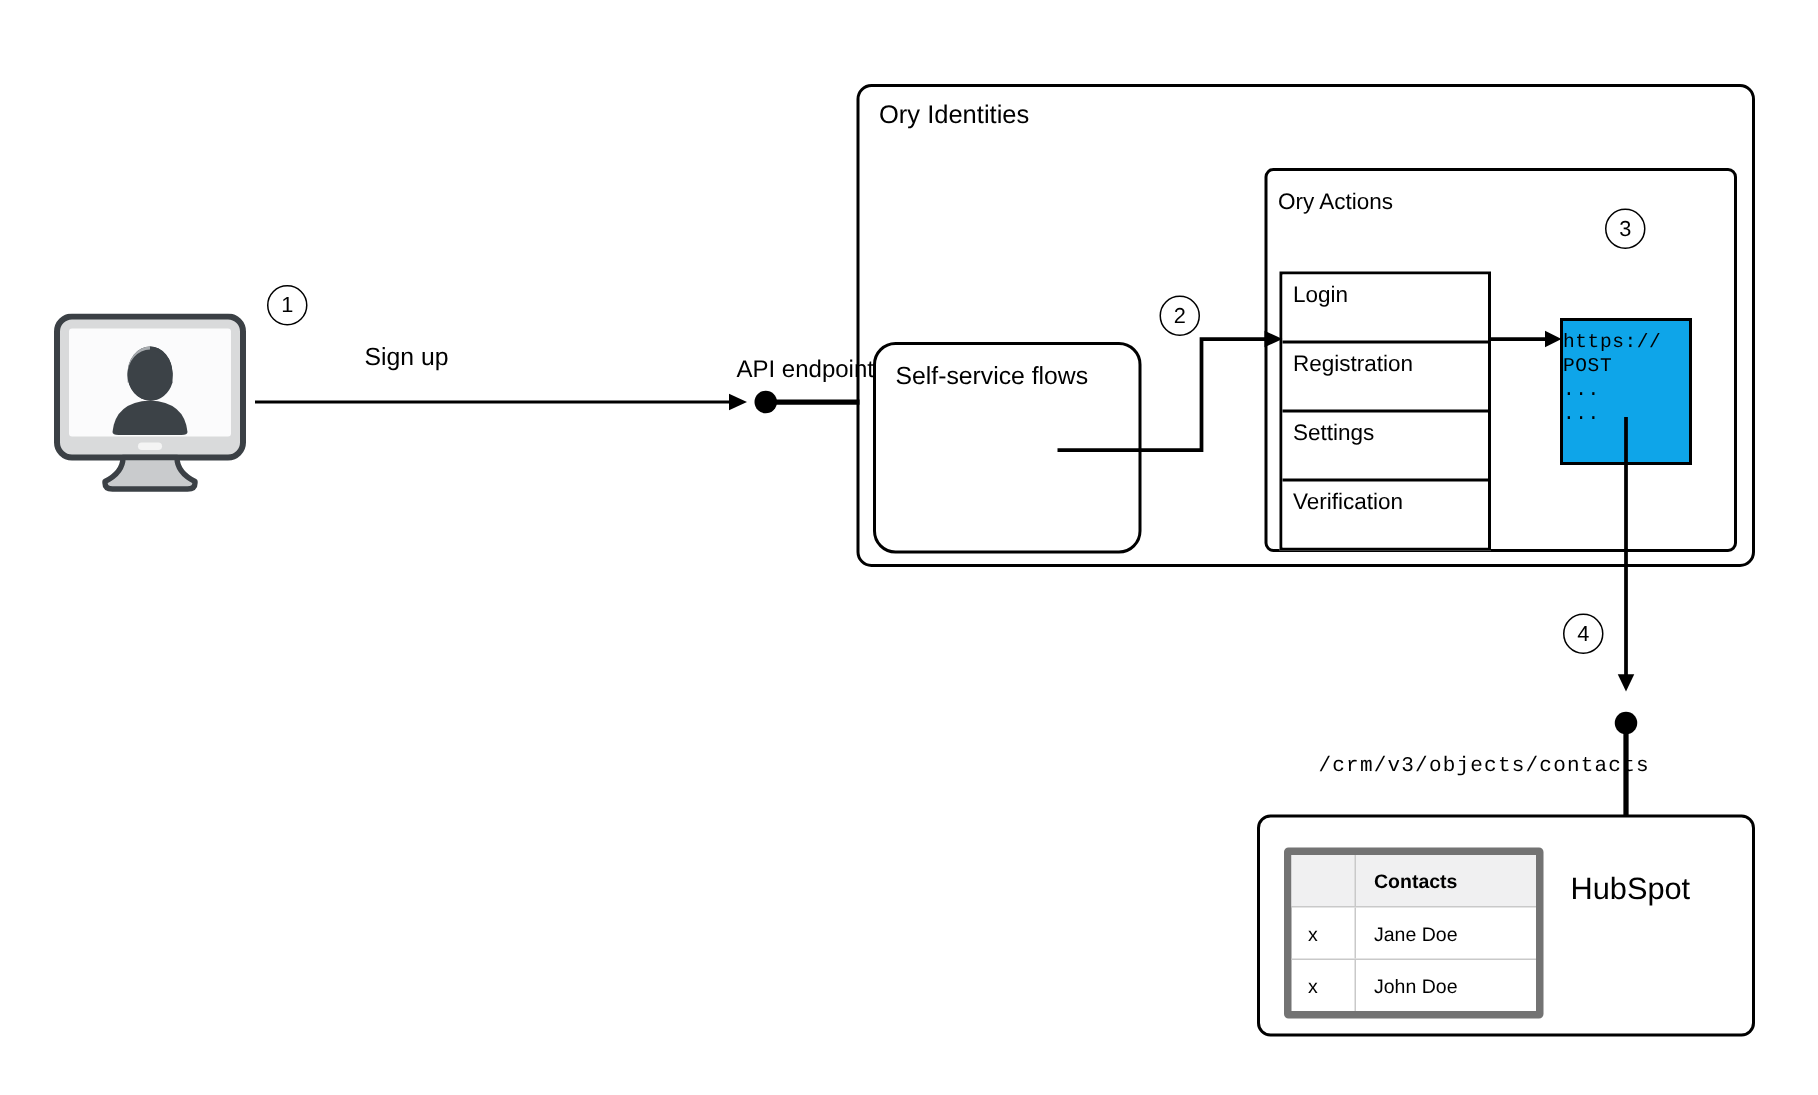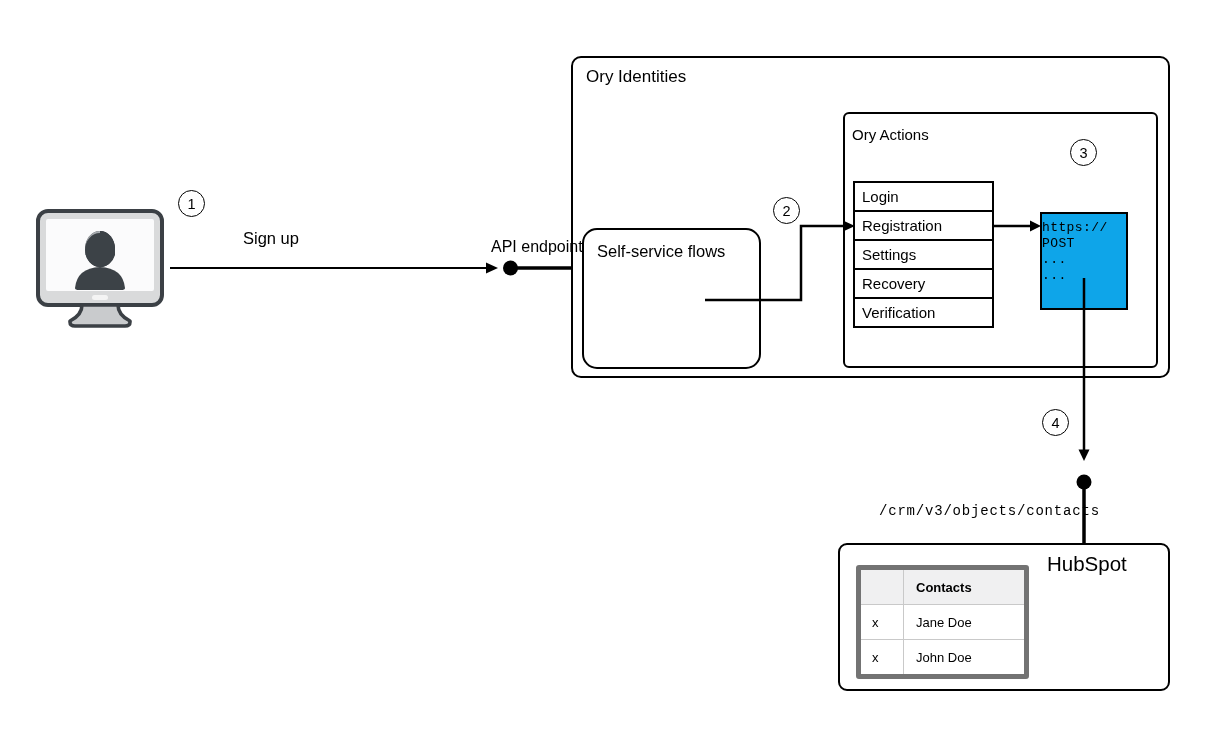--- a/index.html
+++ b/index.html
@@ -23,31 +23,31 @@
   .frame{background:transparent;}
   #ory-identities{left:571px;top:56px;width:599px;height:322px;border:2.5px solid #000;border-radius:10px;z-index:2;}
   #ory-identities .frame-title{position:absolute;left:13px;top:9px;font-size:17px;}
   #self-service{left:582px;top:228px;width:179px;height:141px;border:2px solid #000;border-radius:15px;z-index:3;}
   #self-service .frame-title{position:absolute;left:13px;top:12px;font-size:16.5px;}
   #ory-actions{left:843px;top:112px;width:315px;height:256px;border:2px solid #000;border-radius:6px;z-index:3;}
   #ory-actions .frame-title{position:absolute;left:7px;top:12px;font-size:15px;}
 
   
   #flows-table{left:853px;top:181px;width:141px;border:2px solid #000;background:#fff;z-index:4;}
-  .flow-row{height:27px;line-height:27px;padding-left:7px;font-size:15px;border-top:2px solid #000;background:#fff;}
+  .flow-row{height:44px;line-height:27px;padding-left:7px;font-size:15px;border-top:2px solid #000;background:#fff;}
   .flow-row:first-child{border-top:none;}
 
   
   #code-box{left:1040px;top:180px;width:88px;height:98px;border:2.5px solid #000;background:#0ea5e9;
     padding:6px 0;font-family:"Liberation Mono", monospace;font-size:13px;line-height:16px;
     letter-spacing:.4px;z-index:4;margin-top:32px;}
 
   
   #hubspot-box{left:838px;top:543px;width:332px;height:148px;border:2.5px solid #000;border-radius:9px;background:#fff;z-index:3;}
-  #hubspot-title{position:absolute;left:207px;top:7px;font-size:20.5px;text-align:center;}
+  #hubspot-title{position:absolute;left:207px;top:36px;font-size:20.5px;text-align:center;}
   #contacts-table{position:absolute;left:16px;top:20px;width:163px;border:5px solid #737373;border-radius:3px;font-size:13px;background:#fff;}
   .ct-row{display:flex;border-top:1px solid #c9c9c9;height:34px;align-items:center;}
   .ct-row:first-child{border-top:none;}
   .ct-header{background:#f0f0f1;font-weight:bold;}
   .ct-col1{width:43px;border-right:1px solid #c9c9c9;align-self:stretch;display:flex;align-items:center;padding-left:11px;box-sizing:border-box;}
   .ct-col2{flex:1;padding-left:12px;}
 
   
   .lbl{white-space:nowrap;z-index:7;margin-left:39px;}
   #sign-up-label{left:204px;top:229px;font-size:16.5px;}
@@ -102,21 +102,20 @@
   </div>
 
   <div class="abs frame" id="ory-actions">
     <div class="frame-title">Ory Actions</div>
   </div>
 
   <div class="abs" id="flows-table">
     <div class="flow-row">Login</div>
     <div class="flow-row">Registration</div>
     <div class="flow-row">Settings</div>
-    <div class="flow-row">Recovery</div>
     <div class="flow-row">Verification</div>
   </div>
 
   <div class="abs" id="code-box">
     <div>https://</div>
     <div>POST</div>
     <div>...</div>
     <div>...</div>
   </div>
 

